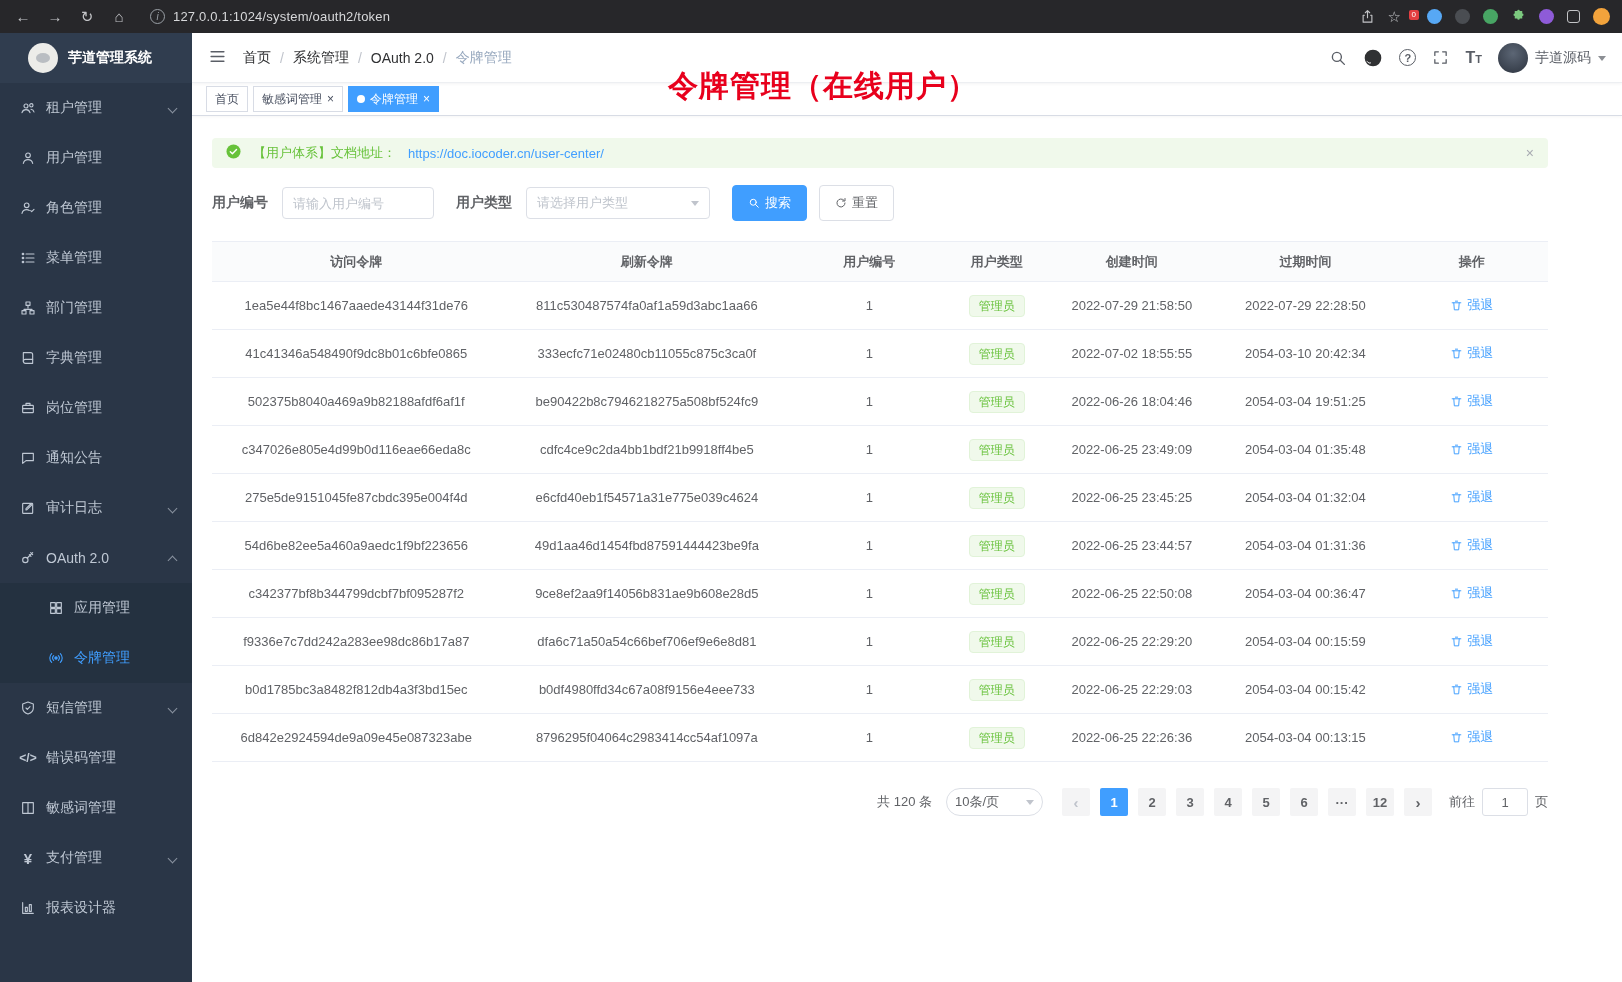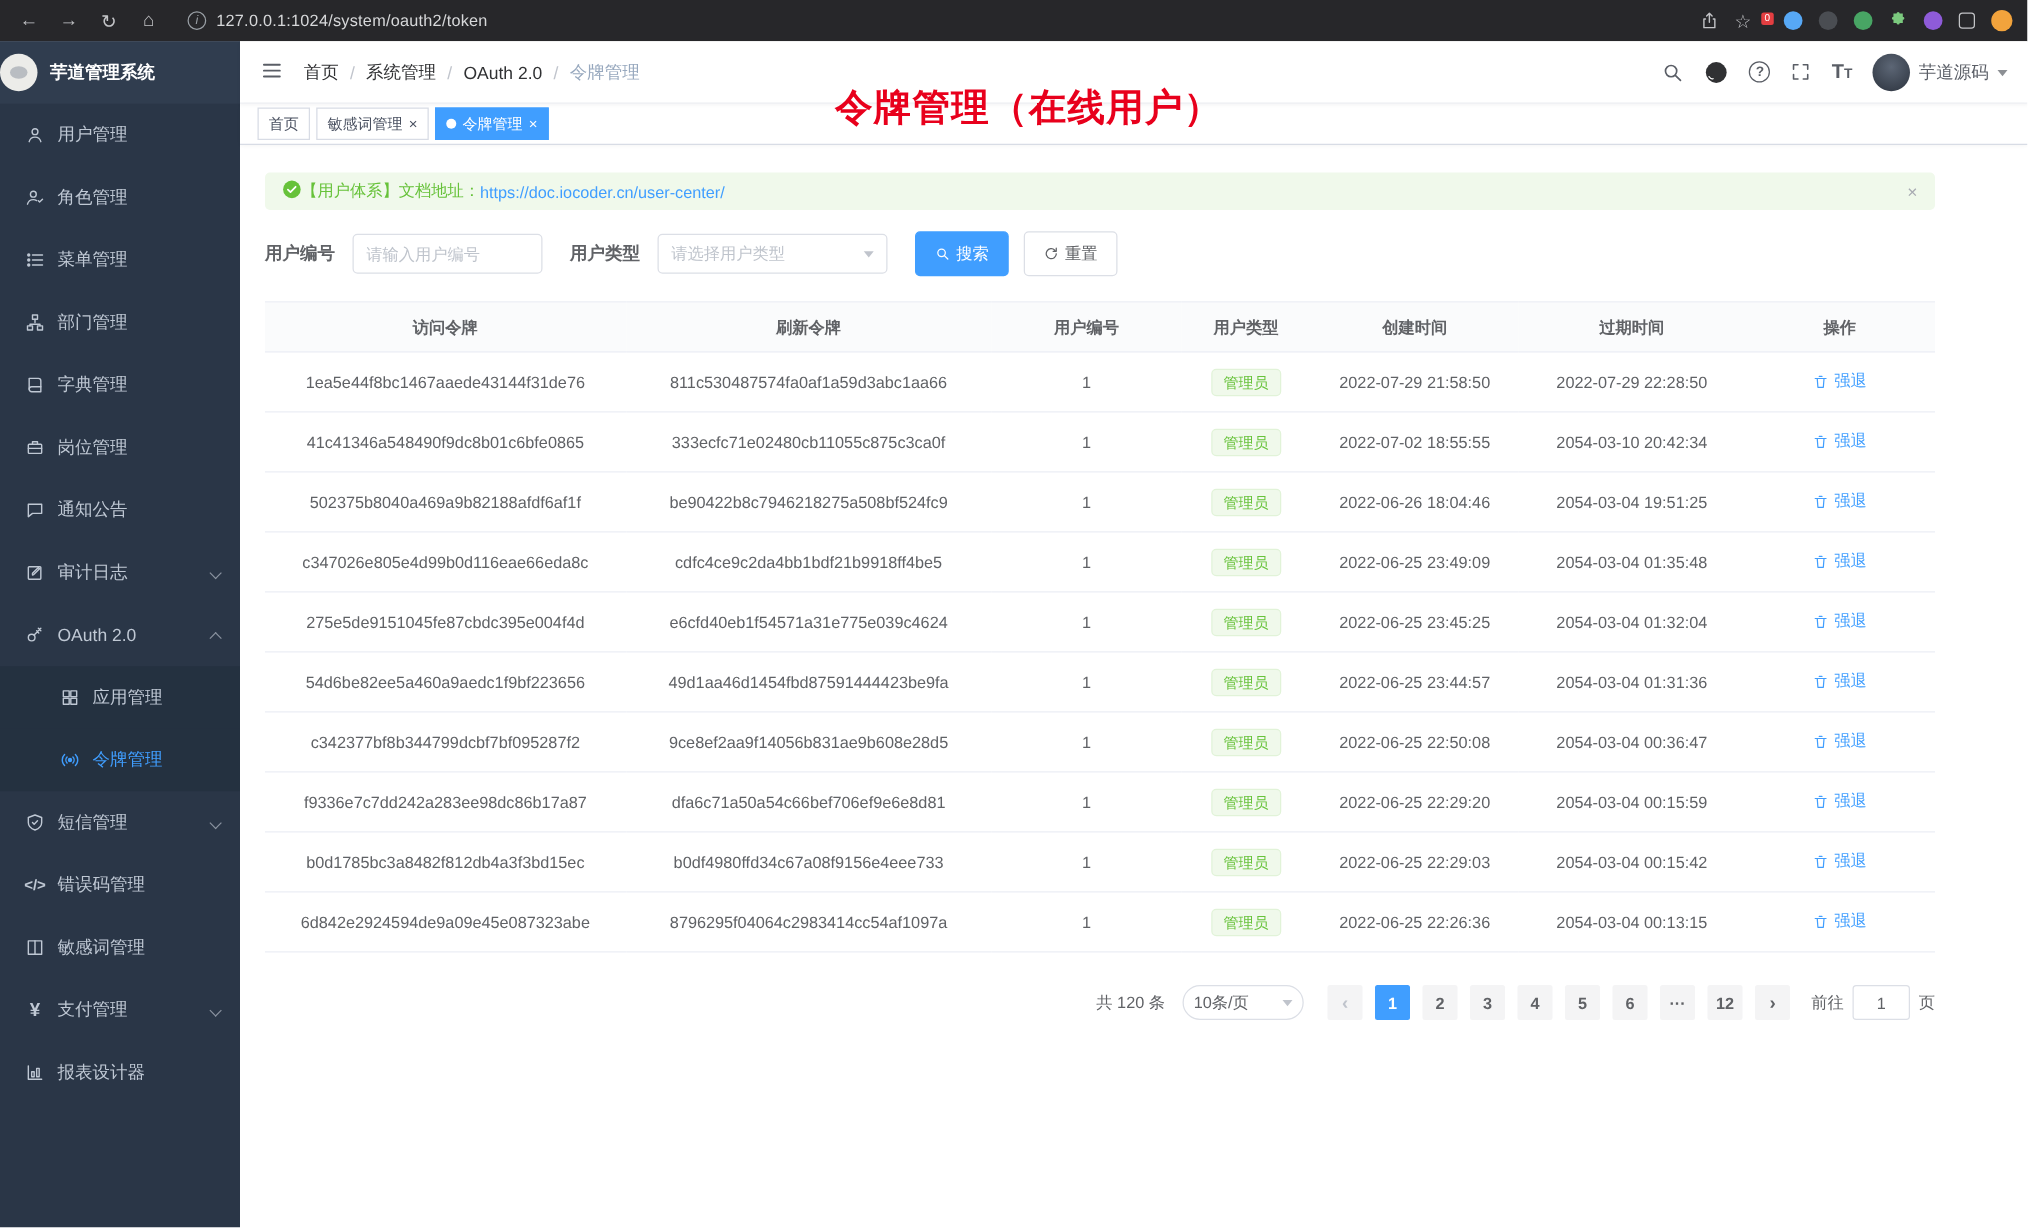--- a/index.html
+++ b/index.html
@@ -18,21 +18,21 @@
   .ext-dot{width:15px;height:15px;border-radius:50%;cursor:pointer}
   .ext-wrap{position:relative;cursor:pointer}
   .ext-badge{position:absolute;right:-5px;bottom:-3px;background:#e33e41;color:#fff;font-size:8px;line-height:10px;padding:0 3px;border-radius:2px}
   .tabsq{width:13px;height:13px;border:1.6px solid #c3c4c7;border-radius:3px;cursor:pointer}
   .smiley{width:17px;height:17px;border-radius:50%;background:#f2a33c;position:relative;cursor:pointer}
   .star{font-size:15px;cursor:pointer}
 
   
   .app{display:flex;height:949px}
   .sidebar{width:192px;background:#2a3647;flex-shrink:0;overflow:hidden}
-  .logo{height:50px;display:flex;align-items:center;gap:10px;padding:0 0;background:#303d4f}
+  .logo{height:50px;display:flex;align-items:center;gap:10px;padding:0 28px;background:#303d4f}
   .logo-ic{width:30px;height:30px;border-radius:50%;background:#ecece9;flex-shrink:0;position:relative}
   .logo-ic::after{content:"";position:absolute;left:8px;top:10px;width:14px;height:10px;border-radius:50%;background:#b9bdc2}
   .logo-title{color:#fff;font-weight:700;font-size:14px;white-space:nowrap}
   .menu-item{height:50px;display:flex;align-items:center;gap:10px;padding:0 10px 0 20px;color:#bfc8d4;font-size:14px;cursor:pointer}
   .menu-item.sub{padding-left:48px;background:#243140}
   .menu-item.active{color:#409eff}
   .mi-ic{width:16px;height:16px;display:flex;align-items:center;justify-content:center;flex-shrink:0;font-size:12px;font-weight:700}
   .mi-ic svg{width:16px;height:16px;fill:none;stroke:currentColor;stroke-width:1.7;stroke-linecap:round;stroke-linejoin:round}
   .mi-label{white-space:nowrap}
   .chev{margin-left:auto;width:7px;height:7px;border-right:1.5px solid #8a93a0;border-bottom:1.5px solid #8a93a0;transform:rotate(45deg);margin-right:6px;flex-shrink:0}
@@ -60,21 +60,21 @@
   .tags-bar{height:33px;display:flex;align-items:center;padding:0 14px;border-bottom:1px solid #d8dce5;box-shadow:0 1px 3px rgba(0,0,0,.04);gap:5px}
   .tag-view{height:26px;display:inline-flex;align-items:center;gap:5px;padding:0 8px;border:1px solid #d8dce5;background:#fff;color:#495060;font-size:12px;cursor:pointer}
   .tag-view .dot{width:8px;height:8px;border-radius:50%;background:#fff;display:none}
   .tag-view.active{background:#409eff;border-color:#409eff;color:#fff}
   .tag-view.active .dot{display:block}
   .tag-close{font-size:12px;line-height:1;cursor:pointer}
 
   
   .content{flex:1;padding:22px 74px 0 20px;overflow:hidden;position:relative}
 
-  .alert{height:30px;background:#f0f9eb;border-radius:4px;display:flex;align-items:center;gap:0;padding:0 14px;font-size:13px}
+  .alert{height:30px;background:#f0f9eb;border-radius:4px;display:flex;align-items:center;gap:12px;padding:0 14px;font-size:13px}
   .alert-text{color:#67c23a}
   .alert-link{color:#409eff;cursor:pointer;text-decoration:none}
   .alert-close{margin-left:auto;color:#a8abb2;font-size:14px;cursor:pointer}
 
   .filter-row{display:flex;align-items:center;margin:17px 0 20px}
   .f-label{font-weight:700;color:#606266;margin-right:14px;white-space:nowrap}
   .f-input{width:152px;height:32px;border:1px solid #dcdfe6;border-radius:4px;padding:0 10px;font-size:13px;color:#606266;outline:none;font-family:inherit}
   .f-input::placeholder{color:#bfc4cc}
   .f-select{width:184px;height:32px;border:1px solid #dcdfe6;border-radius:4px;padding:0 10px;display:flex;align-items:center;justify-content:space-between;color:#bfc4cc;font-size:13px;cursor:pointer}
   .sel-caret{width:0;height:0;border-left:4px solid transparent;border-right:4px solid transparent;border-top:5px solid #c0c4cc}
@@ -147,20 +147,32 @@
   </div>
 
   <div class="app">
 
     <aside class="sidebar">
       <div class="logo">
         <span class="logo-ic"></span>
         <span class="logo-title">芋道管理系统</span>
       </div>
 
+      <div class="menu-item">
+        <span class="mi-ic">
+            <svg viewBox="0 0 24 24">
+              <circle cx="9" cy="9" r="3"></circle>
+              <path d="M3 19c.8-3 3.5-4.5 6-4.5s5.2 1.5 6 4.5"></path>
+              <circle cx="17" cy="8" r="2.5"></circle>
+              <path d="M16.5 13.8c2.2.3 4 1.7 4.5 4.2"></path>
+            </svg>
+          </span>
+        <span class="mi-label">租户管理</span>
+        <i class="chev"></i>
+      </div>
       <div class="menu-item">
         <span class="mi-ic">
             <svg viewBox="0 0 24 24">
               <circle cx="12" cy="8" r="3.5"></circle>
               <path d="M5 20c1-4 4.5-5.5 7-5.5S18 16 19 20"></path>
             </svg>
           </span>
         <span class="mi-label">用户管理</span>
       </div>
       <div class="menu-item">

